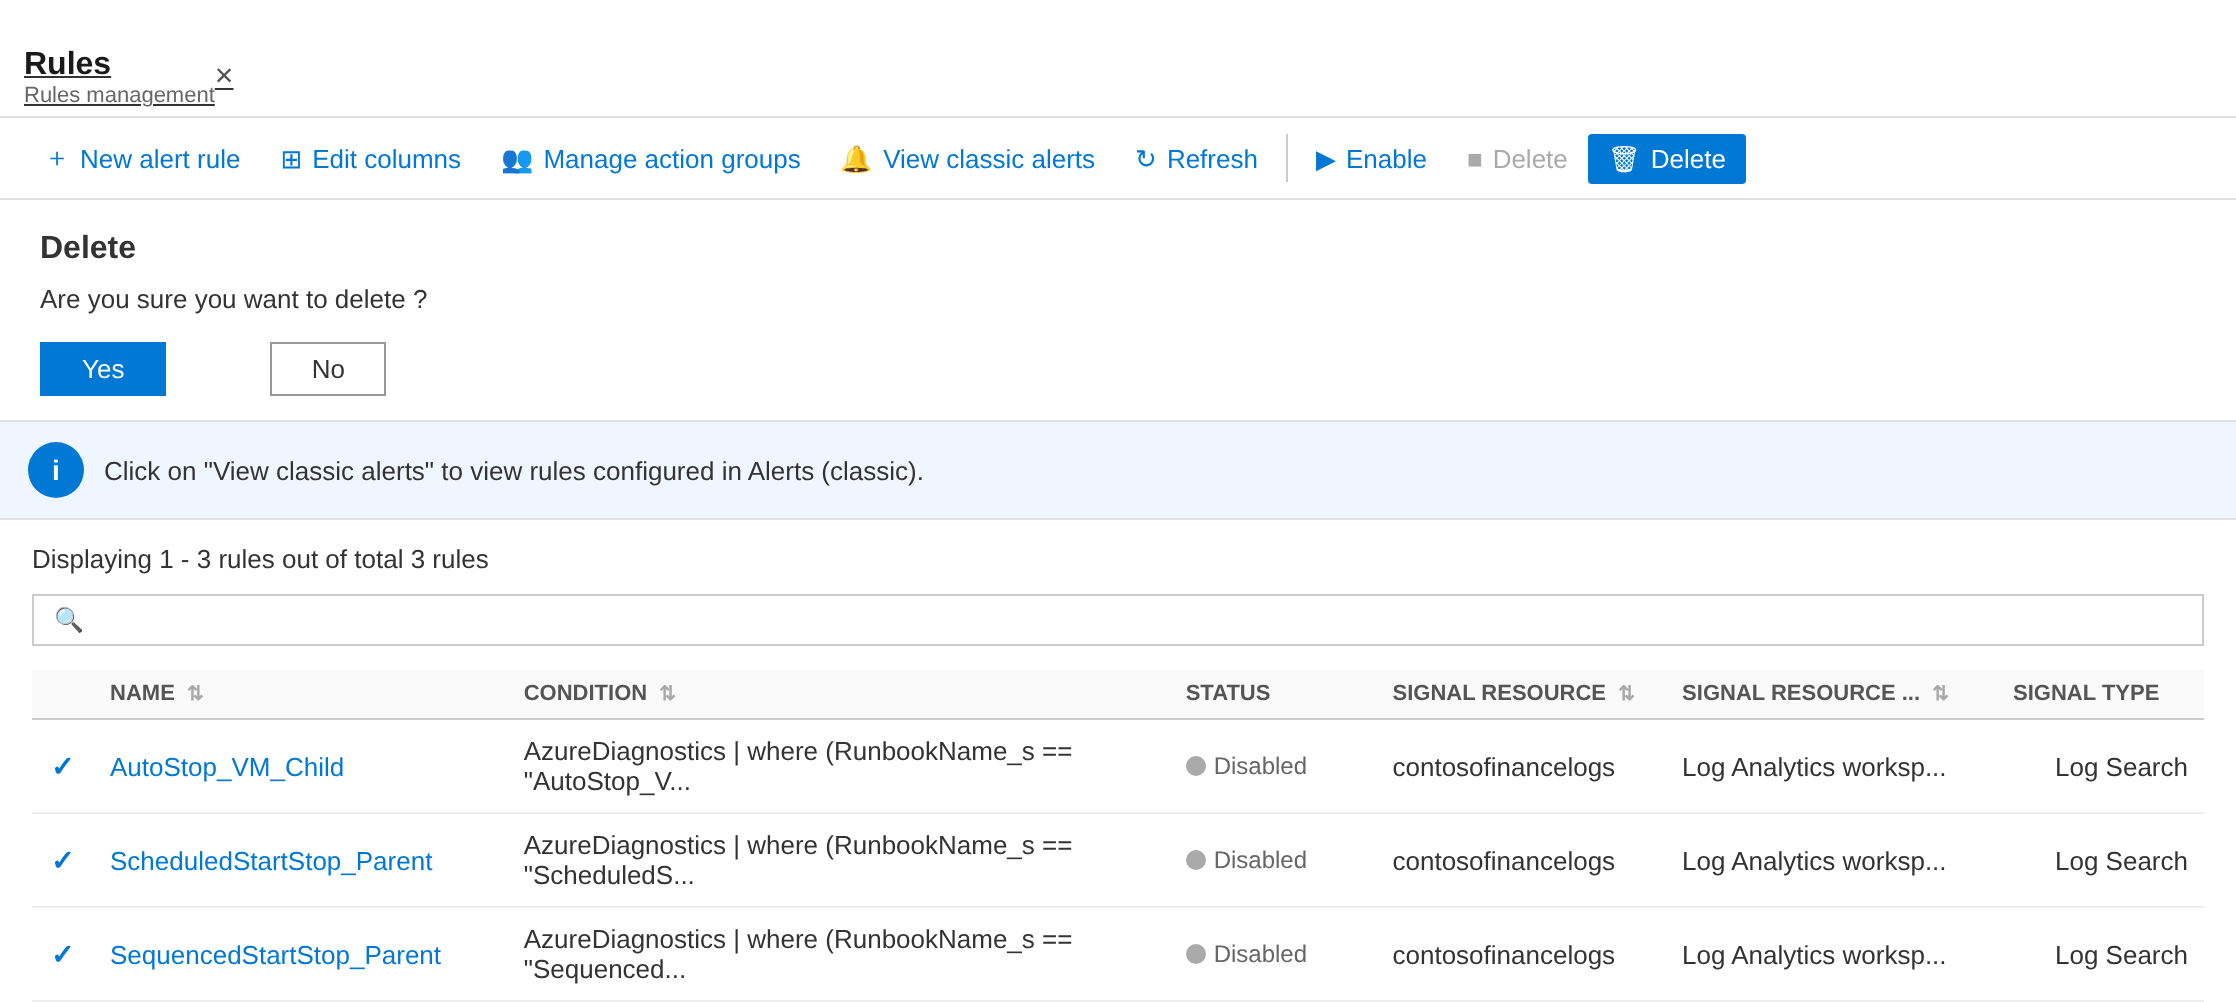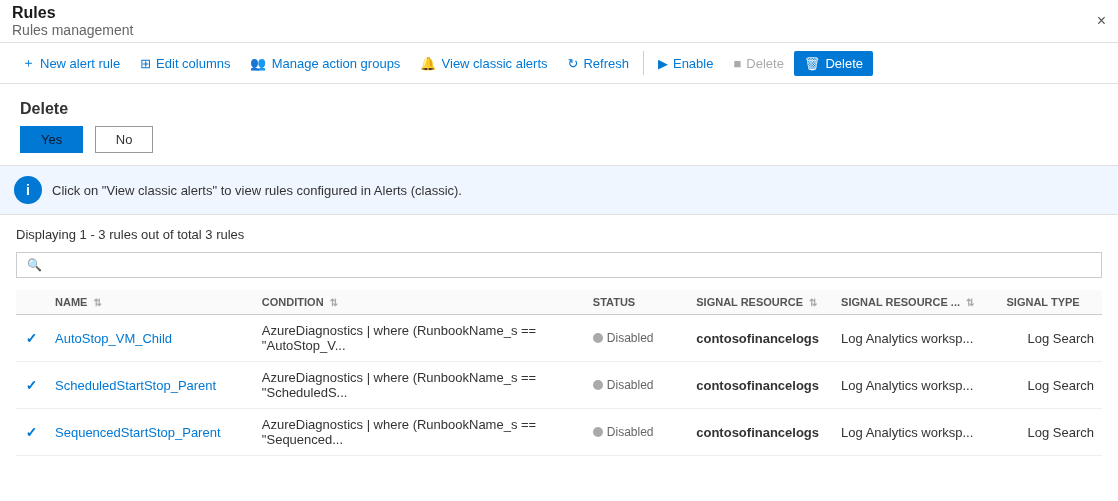--- a/index.html
+++ b/index.html
@@ -1,25 +1,25 @@
 <!DOCTYPE html>
 <html><head>
   <meta charset="utf-8">
   <style>
     * { box-sizing: border-box; margin: 0; padding: 0; }
     body { font-family: 'Segoe UI', Arial, sans-serif; font-size: 13px; background: #fff; color: #333; width: 1118px; height: 501px; overflow: hidden; }
 
     
     .title-bar {
-      display: flex; align-items: center; justify-content: space-between;
-      padding: 4px 12px 4px 12px; border-bottom: 1px solid #e0e0e0;
+      display: flex; align-items: center; 
+      padding: 24px 12px 4px 12px; border-bottom: 1px solid #e0e0e0; text-decoration: underline;
     }
     .title-bar-left {}
     .title-bar-title { font-size: 16px; font-weight: 600; color: #1a1a1a; }
-    .title-bar-sub { font-size: 14px; color: #666; }
+    .title-bar-sub { font-size: 11px; color: #666; }
     .close-btn { cursor: pointer; font-size: 16px; color: #555; background: none; border: none; }
 
     
     .toolbar {
       display: flex; align-items: center; padding: 6px 12px;
       border-bottom: 1px solid #e0e0e0; gap: 0; flex-wrap: wrap;
     }
     .toolbar-btn {
       display: flex; align-items: center; gap: 5px;
       padding: 5px 10px; cursor: pointer; background: none; border: none;
@@ -27,26 +27,26 @@
     }
     .toolbar-btn.active { background: #0078d4; color: #fff; border-radius: 2px; }
     .toolbar-btn.disabled { color: #aaa; cursor: default; }
     .toolbar-divider { width: 1px; background: #ccc; height: 24px; margin: 0 4px; }
 
     
     .delete-panel { padding: 16px 20px 12px 20px; border-bottom: 1px solid #e0e0e0; }
     .delete-title { font-size: 16px; font-weight: 600; margin-bottom: 8px; }
     .delete-msg { font-size: 13px; margin-bottom: 14px; }
     .btn-yes {
-      background: #0078d4; color: #0f172a; border: 1px solid #0078d4;
+      background: #0078d4; color: #ffffff; border: 1px solid #0078d4;
       padding: 5px 20px; cursor: pointer; font-size: 13px; margin-right: 8px;
     }
     .btn-no {
       background: #fff; color: #333; border: 1px solid #999;
-      padding: 5px 20px; cursor: pointer; font-size: 13px;
+      padding: 5px 20px; cursor: pointer; font-size: 13px; margin-left: 40px;
     }
 
     
     .info-bar {
       display: flex; align-items: center; gap: 10px;
       background: #f0f6ff; padding: 10px 14px;
       border-bottom: 1px solid #e0e0e0;
     }
     .info-icon {
       width: 28px; height: 28px; background: #0078d4; border-radius: 50%;
@@ -85,21 +85,21 @@
     .checkmark { color: #0078d4; font-weight: bold; font-size: 14px; }
     .link-cell { color: #0078d4; cursor: pointer; text-decoration: none; }
     .status-badge {
       display: inline-flex; align-items: center; gap: 4px;
       color: #666; font-size: 12px;
     }
     .status-dot { width: 10px; height: 10px; border-radius: 50%; background: #aaa; display: inline-block; }
     .col-name { width: 200px; }
     .col-condition { width: 320px; }
     .col-status { width: 100px; }
-    .col-target { width: 140px; font-weight: bold; }
+    .col-target { width: 140px; }
     .col-target-type { width: 160px; }
     .col-signal { width: 100px; text-align: right; }
   </style>
 </head>
 <body>
 
 <div class="title-bar">
   <div class="title-bar-left">
     <div class="title-bar-title">Rules</div>
     <div class="title-bar-sub">Rules management</div>
@@ -138,20 +138,21 @@
     <span>Delete</span>
   </button>
   <button class="toolbar-btn active">
     <span>🗑</span>
     <span>Delete</span>
   </button>
 </div>
 
 <div class="delete-panel">
   <div class="delete-title">Delete</div>
+  <div class="delete-msg">Are you sure you want to delete ?</div>
   <button class="btn-yes">Yes</button>
   <button class="btn-no">No</button>
 </div>
 
 <div class="info-bar">
   <div class="info-icon">i</div>
   <span class="info-text">Click on "View classic alerts" to view rules configured in Alerts (classic).</span>
 </div>
 
 <div class="rules-section">

